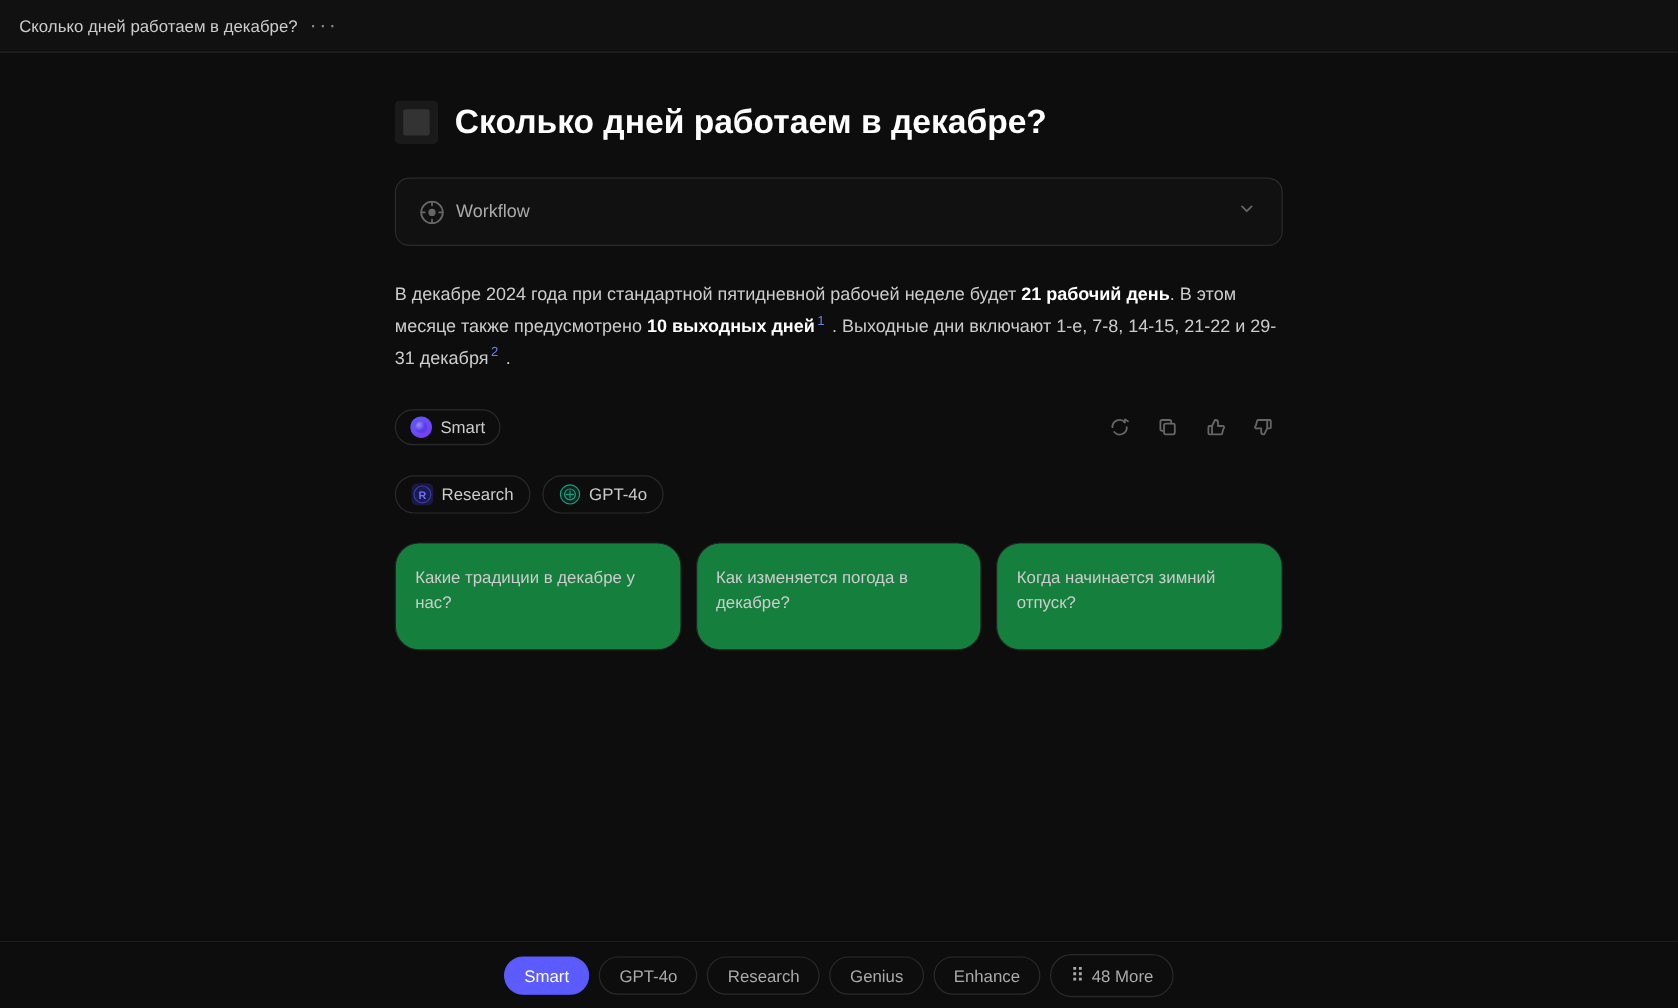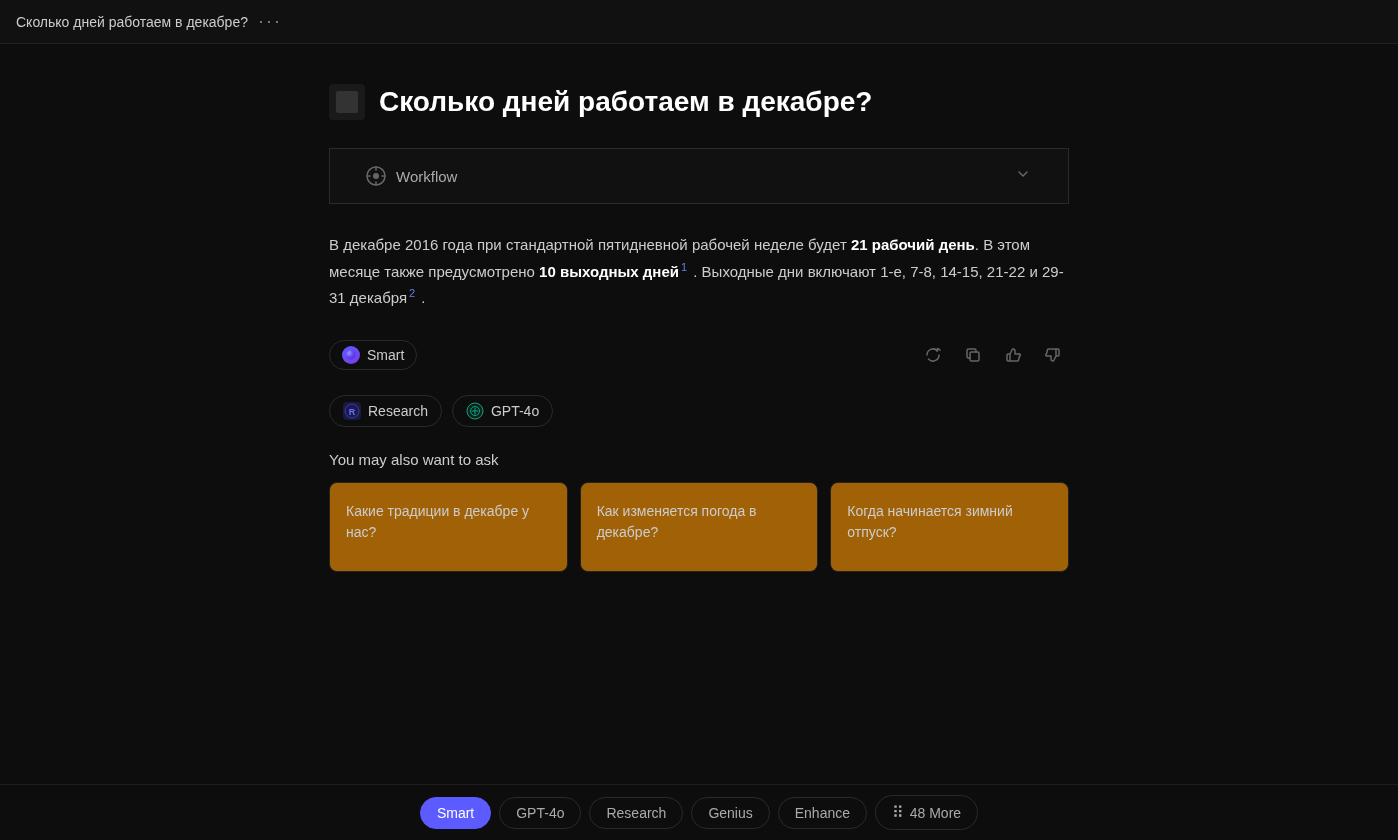--- a/index.html
+++ b/index.html
@@ -69,22 +69,22 @@
     .question-title {
       font-size: 28px;
       font-weight: 600;
       color: #fff;
       line-height: 1.3;
     }
 
     
     .workflow-box {
       border: 1px solid #2a2a2a;
-      border-radius: 0;
-      padding: 16px 36px;
+      border-radius: 12px;
+      padding: 16px 20px;
       display: flex;
       align-items: center;
       justify-content: space-between;
       margin-bottom: 28px;
       background: #111;
     }
     .workflow-left {
       display: flex;
       align-items: center;
       gap: 10px;
@@ -228,23 +228,23 @@
       font-weight: 500;
       color: #ccc;
       margin-bottom: 14px;
     }
     .suggestions-grid {
       display: grid;
       grid-template-columns: repeat(3, 1fr);
       gap: 12px;
     }
     .suggestion-card {
-      background: #a16207;
+      background: #15803d;
       border: 1px solid #222;
-      border-radius: 8px;
+      border-radius: 20px;
       padding: 18px 16px;
       cursor: pointer;
       min-height: 90px;
       display: flex;
       align-items: flex-start;
       transition: background 0.15s;
     }
     .suggestion-text {
       font-size: 14px;
       color: #ccc;
@@ -328,21 +328,21 @@
     </div>
     <span class="workflow-chevron">
       <svg width="18" height="18" viewBox="0 0 18 18" fill="none">
         <path d="M5 7l4 4 4-4" stroke="#666" stroke-width="1.5" stroke-linecap="round" stroke-linejoin="round"></path>
       </svg>
     </span>
   </div>
 
   <div class="answer-section">
     <p class="answer-text">
-      <span>В декабре 2016 года при стандартной пятидневной рабочей неделе будет </span><span class="bold-text">21 рабочий день</span><span>. В этом месяце также предусмотрено </span><span class="bold-text">10 выходных дней</span><a class="footnote-link" href="#">1</a><span> . Выходные дни включают 1-е, 7-8, 14-15, 21-22 и 29-31 декабря</span><a class="footnote-link" href="#">2</a><span> .</span>
+      <span>В декабре 2024 года при стандартной пятидневной рабочей неделе будет </span><span class="bold-text">21 рабочий день</span><span>. В этом месяце также предусмотрено </span><span class="bold-text">10 выходных дней</span><a class="footnote-link" href="#">1</a><span> . Выходные дни включают 1-е, 7-8, 14-15, 21-22 и 29-31 декабря</span><a class="footnote-link" href="#">2</a><span> .</span>
     </p>
   </div>
 
   <div class="response-footer">
     <button class="smart-badge">
       <span class="smart-badge-icon">
         <svg width="12" height="12" viewBox="0 0 12 12" fill="none">
           <circle cx="6" cy="6" r="5" fill="url(#sg)"></circle>
           <defs>
             <radialGradient id="sg" cx="30%" cy="30%">
@@ -404,21 +404,20 @@
           </svg>
         </span>
         <span>GPT-4o</span>
       </button>
 
 
     </div>
   </div>
 
   <div class="suggestions-section">
-    <div class="suggestions-title">You may also want to ask</div>
     <div class="suggestions-grid">
       <div class="suggestion-card">
         <span class="suggestion-text">Какие традиции в декабре у нас?</span>
       </div>
       <div class="suggestion-card">
         <span class="suggestion-text">Как изменяется погода в декабре?</span>
       </div>
       <div class="suggestion-card">
         <span class="suggestion-text">Когда начинается зимний отпуск?</span>
       </div>

